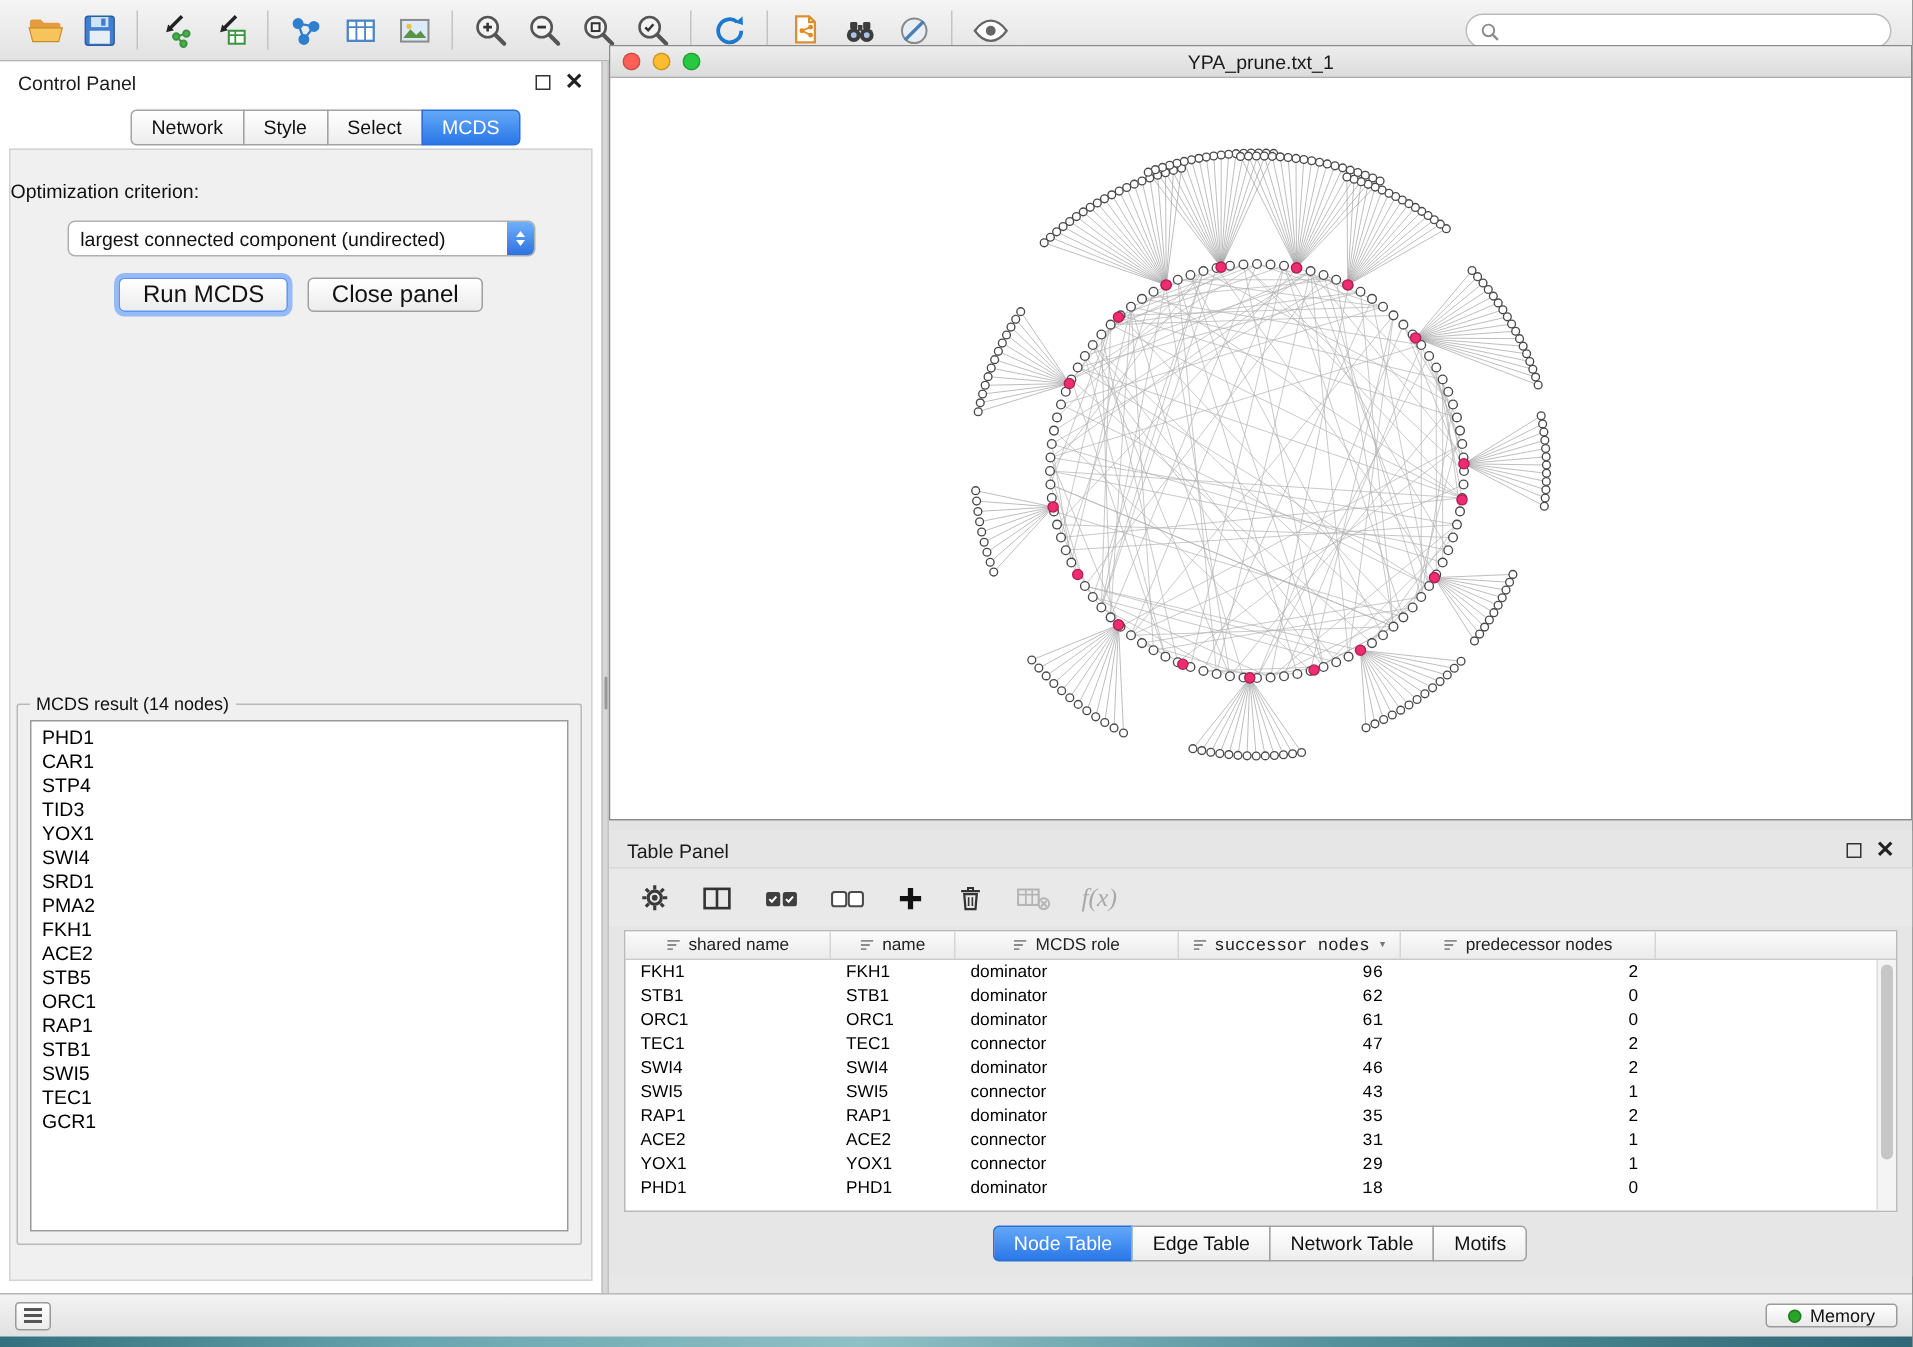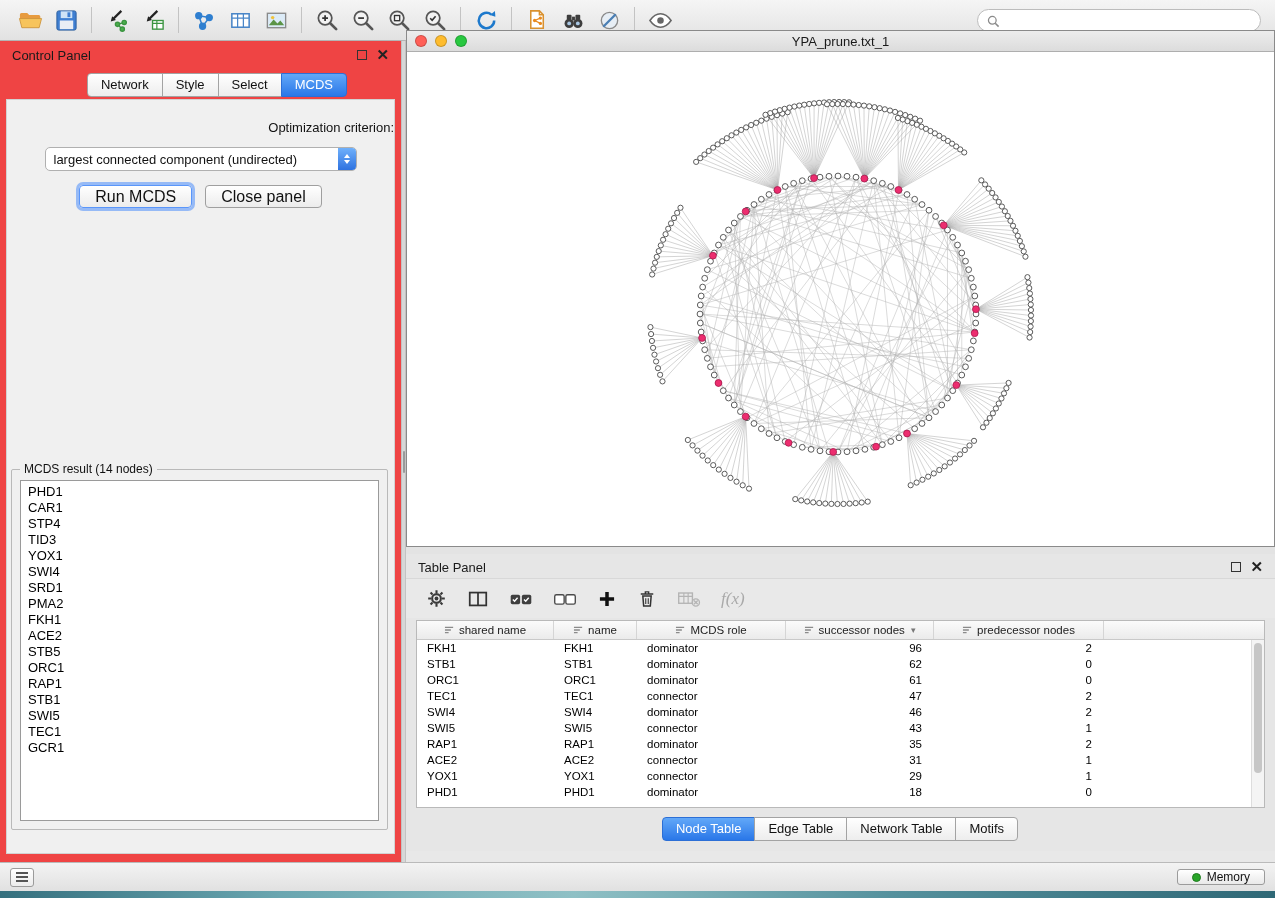--- a/index.html
+++ b/index.html
@@ -14,35 +14,35 @@
   .tbtn { width:36px; height:32px; display:flex; align-items:center; justify-content:center; border-radius:4px; }
   .tbtn svg { width:25px; height:25px; }
   .tsep { width:1px; height:26px; background:#c3c3c3; margin:0 7px; }
   .search-box { position:absolute; right:14px; top:9px; width:284px; height:23px;
     background:#fff; border:1px solid #bcbcbc; border-radius:12px;
     display:flex; align-items:center; padding-left:8px; }
   .search-box input { border:none; outline:none; background:transparent; font-size:12px; width:240px;
     font-family:"Liberation Sans",sans-serif; }
 
   
-  .control-panel { position:absolute; top:41px; left:0; width:401px; height:821px; background:#ef4444; }
+  .control-panel { position:absolute; top:41px; left:0; width:401px; height:821px; background:#ffffff; }
   .cp-header { height:28px; display:flex; align-items:center; padding:0 12px; }
   .cp-title { font-size:13px; color:#1a1a1a; }
   .panel-btns { margin-left:auto; display:flex; align-items:center; gap:9px; }
   .float-icon { width:10px; height:10px; border:1.5px solid #333; display:inline-block; }
   .close-icon { font-size:15px; font-weight:bold; color:#222; line-height:10px; }
   .cp-tabs { display:flex; justify-content:center; margin-top:4px;padding-left:34px; }
   .tab { font-size:13px; padding:3px 13px 4px; background:linear-gradient(#ffffff,#ededed);
     border:1px solid #a3a3a3; margin-left:-1px; color:#111; }
   .tab:first-child { border-radius:4px 0 0 4px; }
   .tab:last-child { border-radius:0 4px 4px 0; }
   .tab.active { background:linear-gradient(#62a8f8,#2a77e8); color:#fff; border-color:#2c6fd6; }
   .cp-content { position:absolute; top:58px; left:6px; right:6px; bottom:8px;
     background:#f0f0f0; border:1px solid #d2d2d2; }
-  .opt-label { text-align:right; font-size:13px; margin-top:20px; color:#111; }
+  .opt-label { text-align:left; font-size:13px; margin-top:20px; color:#111; }
   .select-row { display:flex; justify-content:center; margin-top:12px; }
   .mac-select { width:312px; height:24px; background:#fff; border:1px solid #b0b0b0; border-radius:5px;
     display:flex; align-items:center; overflow:hidden; }
   .mac-select .val { flex:1; font-size:13px; padding-left:8px; color:#111; white-space:nowrap; }
   .mac-select .stepper { width:18px; height:100%; background:linear-gradient(#6fb0fb,#2e72e0);
     display:flex; flex-direction:column; align-items:center; justify-content:center; gap:2px; }
   .tri-up { width:0; height:0; border-left:3.5px solid transparent; border-right:3.5px solid transparent; border-bottom:4px solid #fff; }
   .tri-dn { width:0; height:0; border-left:3.5px solid transparent; border-right:3.5px solid transparent; border-top:4px solid #fff; }
   .btn-row { display:flex; justify-content:center; gap:13px; margin-top:14px; }
   .mac-btn { height:23px; padding:0 15px; font-size:16px; color:#111;
@@ -78,21 +78,21 @@
   .tp-title { font-size:13px; color:#1a1a1a; }
   .tp-toolbar { height:40px; background:#e9e9e9; border-top:1px solid #d8d8d8;
     display:flex; align-items:center; padding-left:20px; gap:20px; }
   .tp-toolbar .ic { display:flex; align-items:center; justify-content:center; }
   .fx-label { font-size:17px; font-style:italic; font-family:"Liberation Serif",serif; color:#a9a9a9; }
   .table-wrap { margin:2px 10px 0; height:188px; background:#fff; border:1px solid #b9b9b9; position:relative; overflow:hidden; }
   .thead { display:flex; height:19px; background:linear-gradient(#fbfbfb,#ebebeb); border-bottom:1px solid #c9c9c9; }
   .th { display:flex; align-items:center; justify-content:center; gap:4px; font-size:11.5px; color:#222;
     border-right:1px solid #d5d5d5; }
   .col-shared { width:137px; } .col-name { width:83px; } .col-role { width:149px; }
-  .col-succ { width:148px; } .col-pred { width:170px; } .col-fill { flex:1; border-right:none; }
+  .col-succ { width:148px;font-family:Liberation Mono, monospace; } .col-pred { width:170px; } .col-fill { flex:1; border-right:none; }
   .tbody .tr { display:flex; height:16px; align-items:center; }
   .td { font-size:11.5px; color:#000; overflow:hidden; white-space:nowrap; }
   .td.left { padding-left:10px; text-align:left; }
   .td.num { text-align:right; padding-right:12px; }
   .chev { font-size:9px; color:#777; margin-left:2px; }
   .vscroll { position:absolute; top:19px; right:0; bottom:0; width:13px; background:#f4f4f4; border-left:1px solid #ddd; }
   .vthumb { position:absolute; top:3px; left:2px; width:8px; height:78%; background:#c6c6c6; border-radius:4px; }
   .tp-tabs { display:flex; justify-content:center; margin-top:9px; }
 
   

